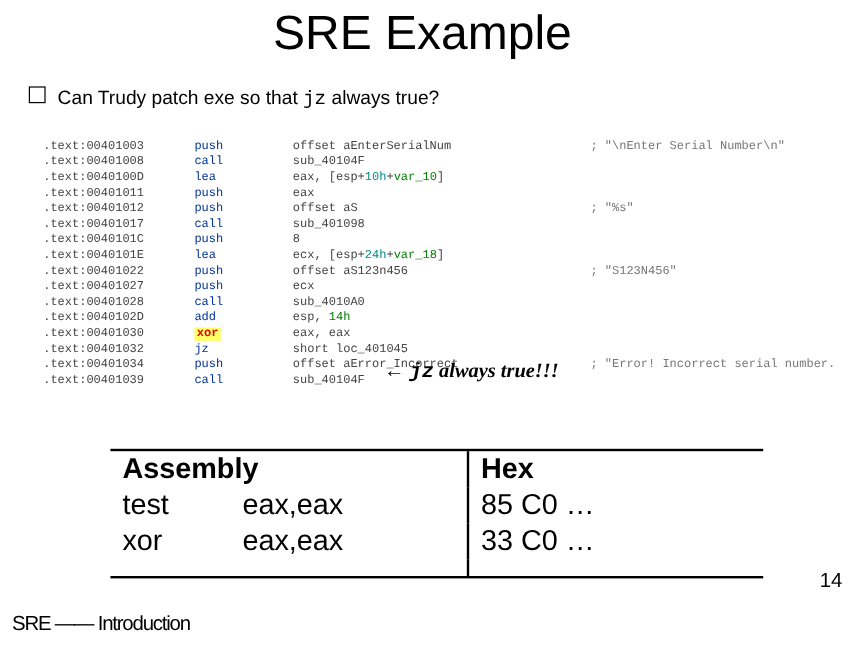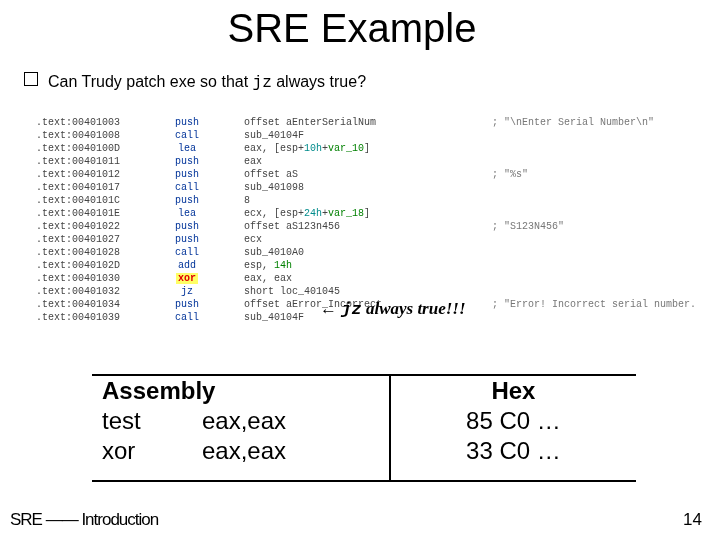--- a/index.html
+++ b/index.html
@@ -50,21 +50,21 @@
     top: 116px;
     left: 36px;
     font-family: "Lucida Console", "Courier New", monospace;
     font-size: 10px;
     line-height: 13px;
     color: #444;
     white-space: pre;
   }
   .disasm .row { display: flex; }
   .c-addr  { width: 126px; color: #444; }
-  .c-mnem  { width: 50px; text-align: center; }
+  .c-mnem  { width: 50px; }
   .c-ops   { width: 248px; margin-left: 32px; }
   .c-cmt   { color: #606060; }
   .navy  { color: #003399; }
   .teal  { color: #008b8b; }
   .green { color: #008000; text-align: center; }
   .grey  { color: #777; }
   .xor-hl {
     background: #ffff66;
     color: #e00000;
     font-weight: bold;
@@ -88,35 +88,35 @@
     top: 374px;
     left: 92px;
     width: 544px;
     font-size: 24px;
     border-top: 2px solid #000;
     border-bottom: 2px solid #000;
   }
   .table .trow { display: flex; }
   .table .cell { padding: 0 10px; line-height: 30px; }
   .col-asm  { width: 300px; border-right: 2px solid #000; }
-  .col-hex  { width: 244px; text-align: center; padding-left: 65px; }
+  .col-hex  { width: 244px; text-align: left; padding-left: 65px; }
   .table .hdr { font-weight: bold; }
   .table .mn  { display:inline-block; width:100px; }
   .table .bottom-pad { height: 14px; }
 
   .footer {
     position: absolute;
     bottom: 10px;
     left: 10px;
     right: 18px;
     display: flex;
     justify-content: space-between;
     font-size: 17px;
   }
-  .em-dash { letter-spacing: -1px; }
+  .em-dash { letter-spacing: -1px; margin-top: 36px; }
 </style>
 </head>
 <body>
 
 <div class="slide">
 
   <div class="title">SRE Example</div>
 
   <div class="question">
     <span class="bullet"></span><span>Can Trudy patch exe so that </span><span class="mono">jz</span><span> always true?</span>

